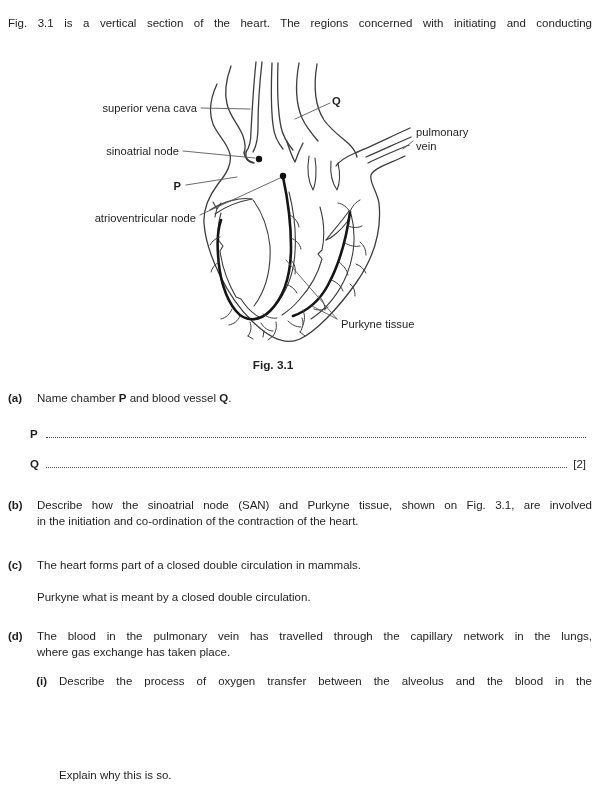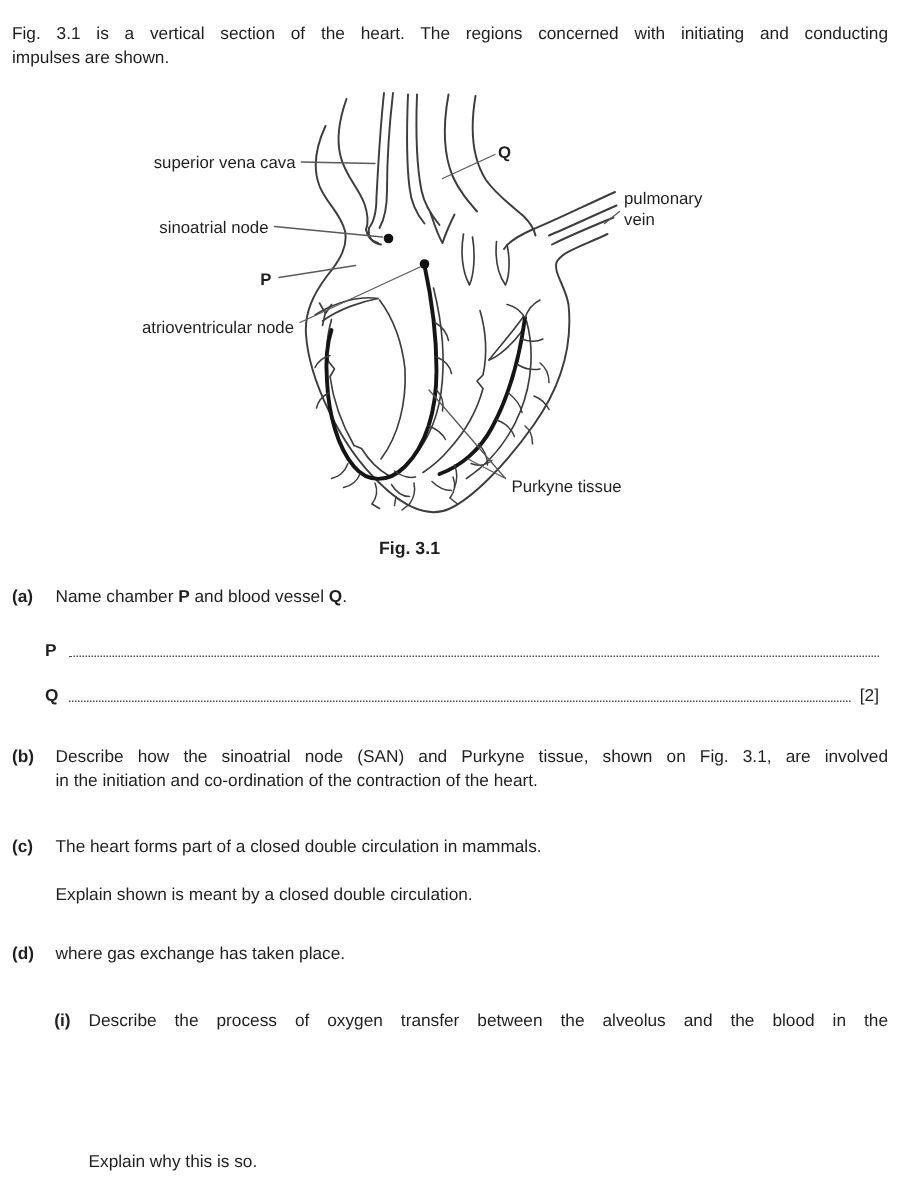--- a/index.html
+++ b/index.html
@@ -23,21 +23,20 @@
   svg text.cap { font-weight:bold; font-size:11.8px; }
   svg text.bold { font-weight:bold; }
 </style>
 </head>
 <body>
 
 <div class="page">
 
   <div class="freeline txt" style="top:15px; left:8px; right:8px;">
     <div class="just">Fig. 3.1 is a vertical section of the heart. The regions concerned with initiating and conducting</div>
-    <div>impulses are shown.</div>
   </div>
 
   <svg style="position:absolute; left:56px; top:56px;" width="444" height="322" viewBox="56 56 444 322" fill="none" stroke-linecap="round" stroke-linejoin="round">
 
     <g stroke="#3d3d3d" stroke-width="1.3">
       <path d="M 405,156 C 388,164 374,168 371,175 C 369,182 377,191 379,203 C 382,232 373,259 356,283 C 337,310 315,332 300,339 C 285,346 268,337 252,321 C 227,297 206,253 204,223 C 203,208 209,196 218,184 C 227,173 232,164 230,154 C 227,142 218,136 213,124 C 208,111 211,97 217,84"></path>
       <path d="M 231,66 C 226,80 224,92 227,104 C 230,117 239,125 243,136 C 245,142 246,148 244,153"></path>
       <path d="M 244,153 C 245,158 248,161 252,162"></path>
 
       <path d="M 256,62 C 253,90 252,114 251,131 C 251,140 250,147 246,152"></path>
@@ -132,25 +131,26 @@
     <div class="rbody">
       <div class="just">Describe how the sinoatrial node (SAN) and Purkyne tissue, shown on Fig. 3.1, are involved</div>
       <div>in the initiation and co-ordination of the contraction of the heart.</div>
     </div>
   </div>
 
   <div class="row txt" style="top:557px;">
     <div class="marker">(c)</div>
     <div class="rbody">The heart forms part of a closed double circulation in mammals.</div>
   </div>
-  <div class="freeline txt" style="top:589px; left:37px; right:8px;">Explain shown is meant by a closed double circulation.</div>
+  <div class="freeline txt" style="top:589px; left:37px; right:8px;">Purkyne what is meant by a closed double circulation.</div>
 
   <div class="row txt" style="top:628px;">
     <div class="marker">(d)</div>
     <div class="rbody">
+      <div class="just">The blood in the pulmonary vein has travelled through the capillary network in the lungs,</div>
       <div>where gas exchange has taken place.</div>
     </div>
   </div>
 
   <div class="subrow txt" style="top:673px;">
     <div class="submarker">(i)</div>
     <div class="rbody">
       <div class="just">Describe the process of oxygen transfer between the alveolus and the blood in the</div>
     </div>
   </div>

